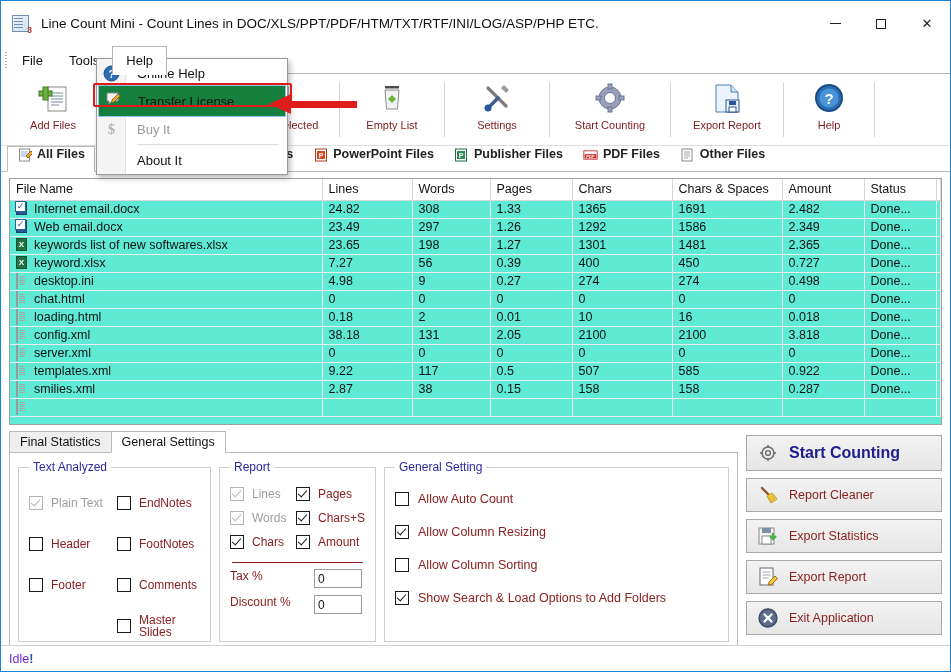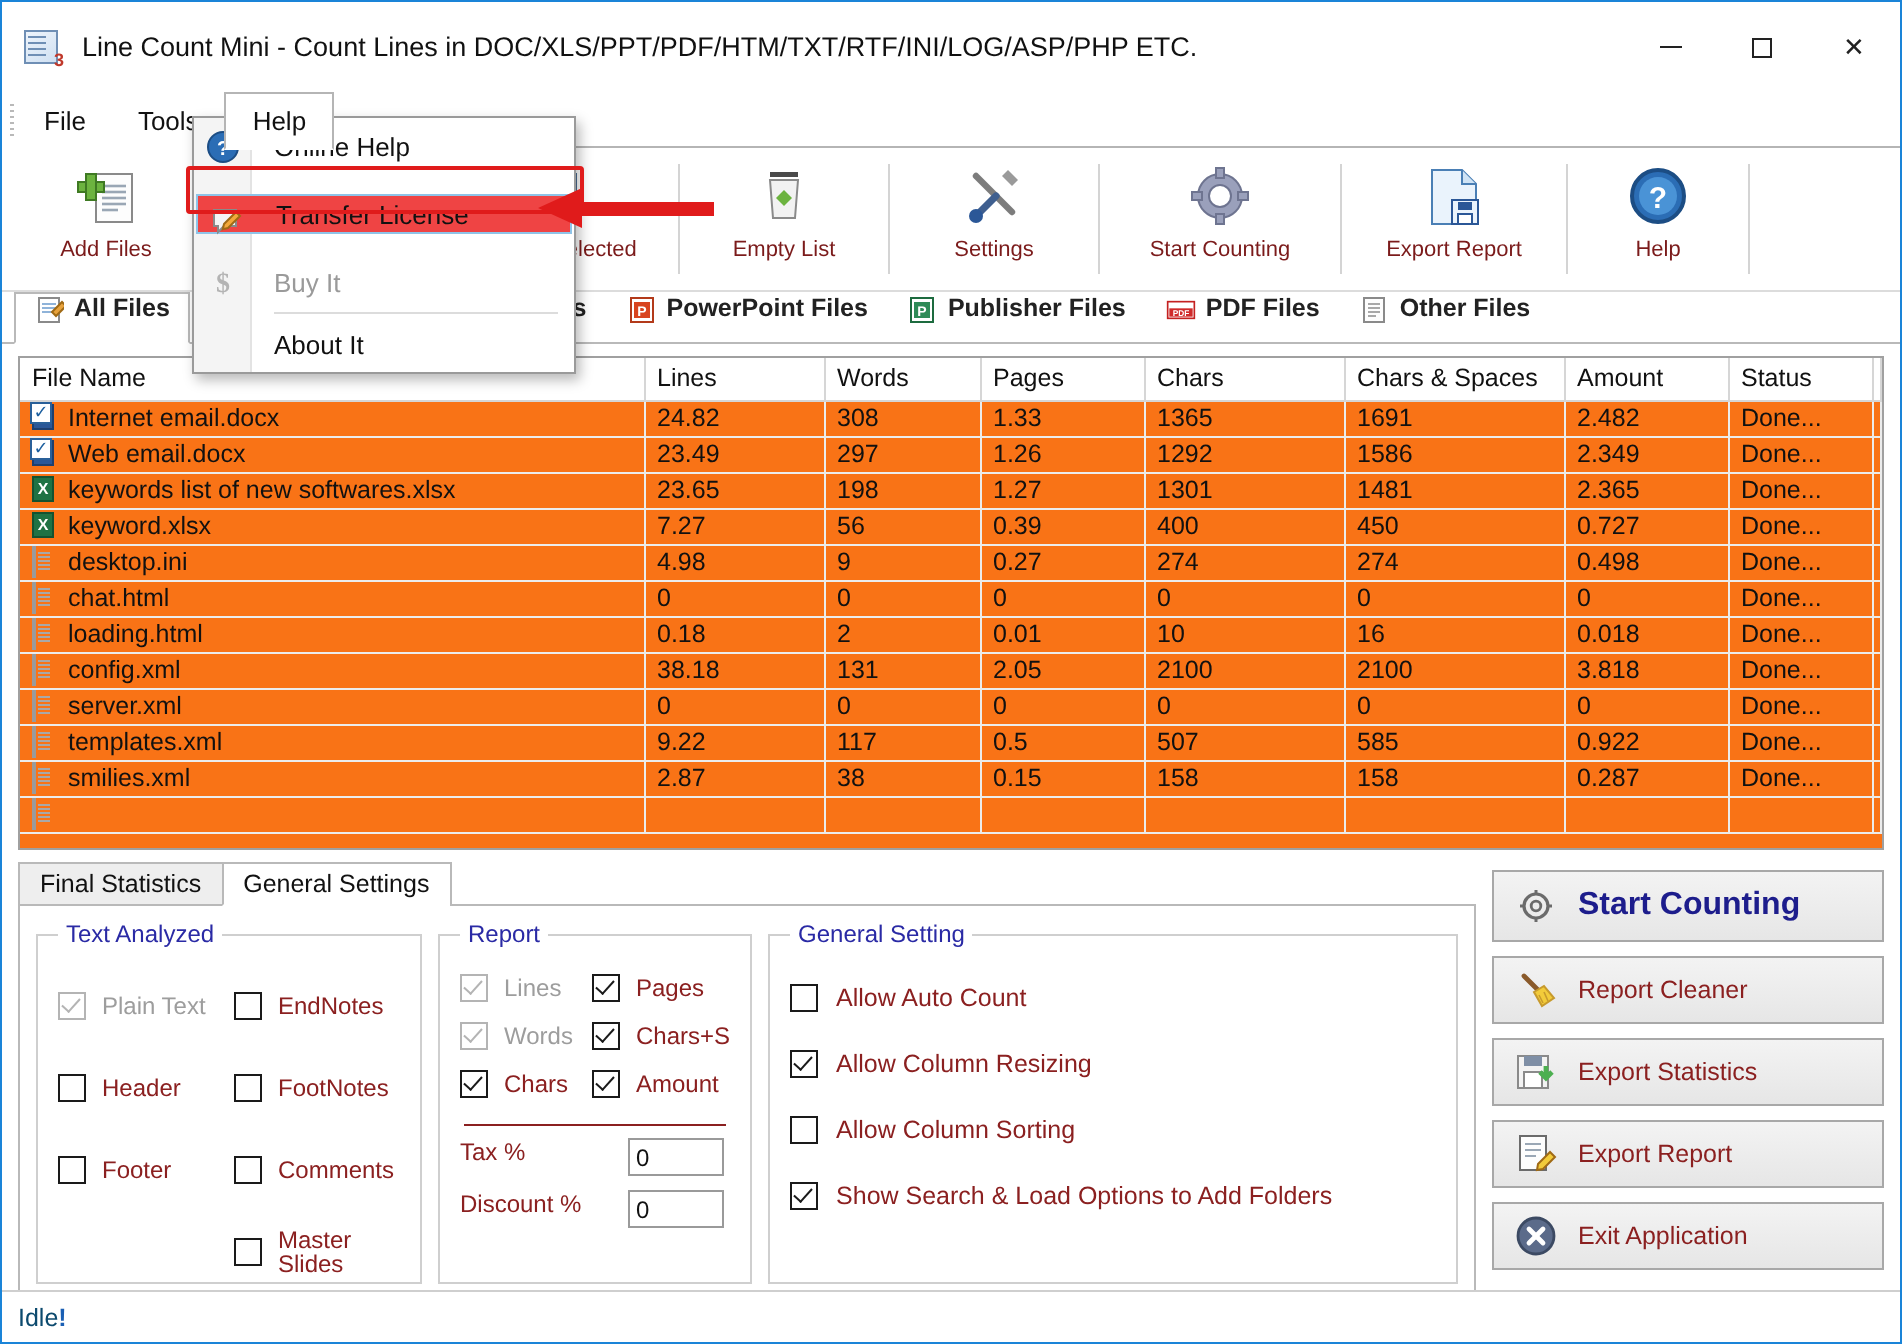--- a/index.html
+++ b/index.html
@@ -147,25 +147,25 @@
     padding-left: 40px;
     z-index: 2;
   }
   .dd-item .dd-ico {
     position: absolute; left: 5px; top: 3px;
     width: 19px; height: 18px;
     display: flex; align-items: center; justify-content: center;
   }
   .dd-item.disabled { color: #9a9a9a; }
   .dd-item.highlight {
-    background: #ef4444;
+    background: #15803d;
     border: 1px solid #8fc4e8;
-    margin: 12px 1px;
+    margin: 0 1px;
     padding-left: 39px;
-    height: 20px;
+    height: 32px;
   }
   .dd-sep { height: 1px; background: #dcdcdc; margin: 3px 8px 3px 40px; }
 
   
   .callout {
     position: absolute;
     left: 92px; top: 82px;
     width: 199px; height: 24px;
     border: 2px solid #e01b1b;
     border-radius: 2px;
@@ -211,21 +211,21 @@
     background: #ffffff;
     margin-bottom: -1px;
   }
   .ftab .fi { width: 15px; height: 15px; display:flex; align-items:center; justify-content:center; }
 
   
   .grid-wrap {
     margin: 6px 8px 0 8px;
     height: 247px;
     border: 1px solid #a0a0a0;
-    background: #f97316;
+    background: #5eead4;
     overflow: hidden;
     position: relative;
   }
   table.grid {
     width: 100%;
     border-collapse: collapse;
     font-size: 12.5px;
     table-layout: fixed;
   }
   table.grid th {
@@ -392,21 +392,21 @@
   .statusbar {
     position: absolute;
     left: 0; right: 0; bottom: 0;
     height: 26px;
     border-top: 1px solid #cfcfcf;
     display: flex; align-items: center;
     padding-left: 8px;
     background: #ffffff;
     font-size: 12.5px;
   }
-  .status-main { color: #0c4a6e; }
+  .status-main { color: #6d28d9; }
   .status-bang { color: #1a5fb4; font-weight: bold; }
   svg { display: block; }
 </style>
 </head>
 <body>
 
 <div class="window">
 
   <div class="titlebar">
     <div class="title-icon">

